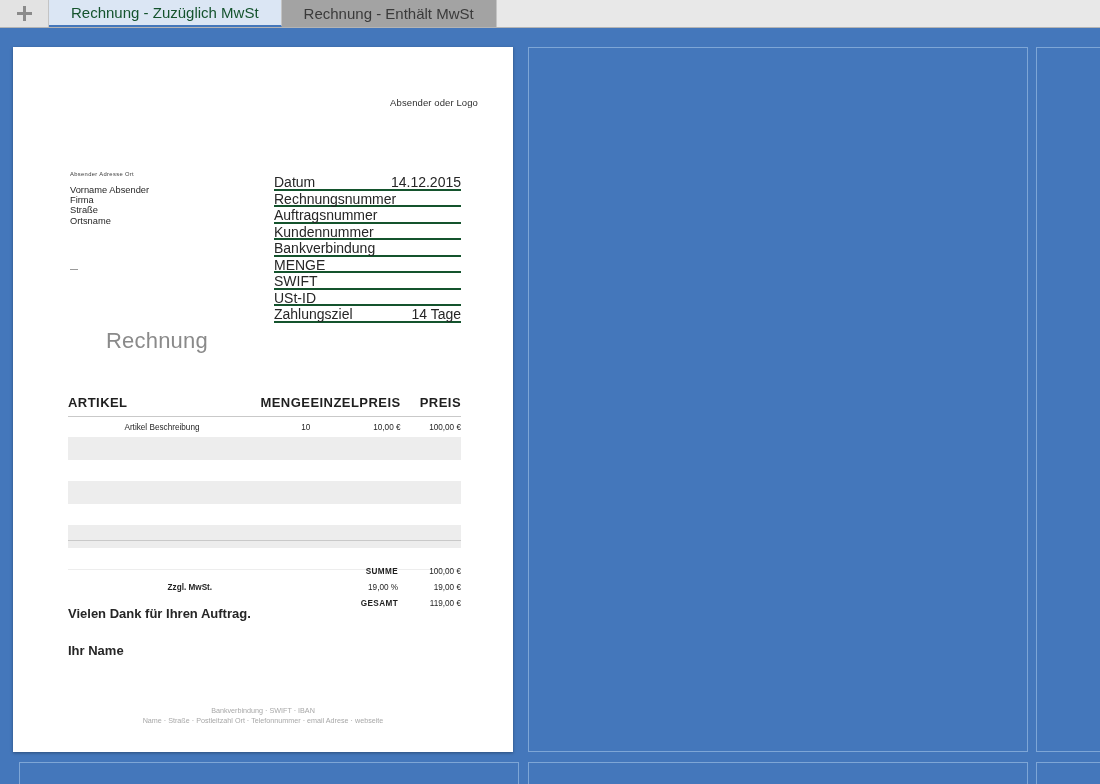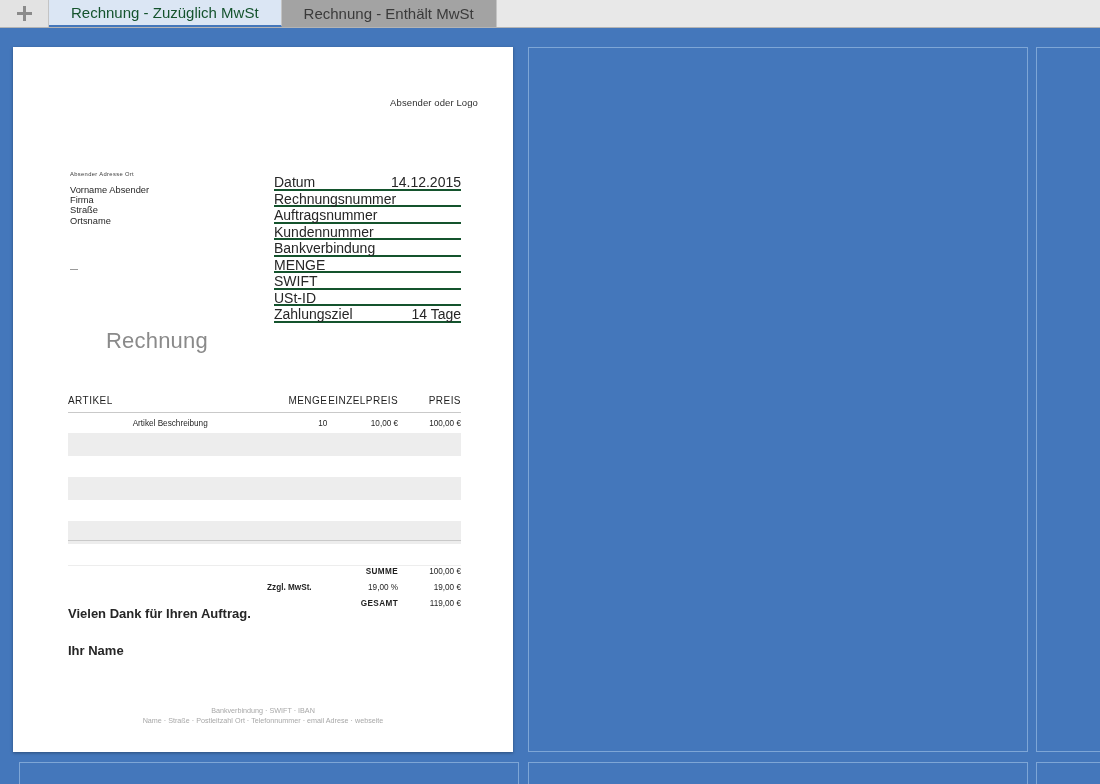--- a/index.html
+++ b/index.html
@@ -195,22 +195,22 @@
     top: 348px;
     width: 393px;
   }
   .items table {
     width: 100%;
     border-collapse: collapse;
     font-size: 8.2px;
     color: #262626;
   }
   .items thead th {
-    font-size: 10px;
-    font-weight: normal;
+    font-size: 13px;
+    font-weight: bold;
     letter-spacing: 0.45px;
     color: #1f1f1f;
     padding: 0 0 6px 0;
     border-bottom: 1px solid #c9c9c9;
     text-align: right;
     white-space: nowrap;
   }
   .items thead th.left { text-align: left; }
   .items tbody td {
     padding: 5px 0 5px 0;
@@ -235,21 +235,21 @@
   .summary table {
     width: 100%;
     border-collapse: collapse;
     font-size: 8.2px;
     color: #1f1f1f;
   }
   .summary td {
     padding: 3.5px 0;
     text-align: right;
   }
-  .summary td.lbl-left { text-align: right; font-weight: bold; width: 62%; }
+  .summary td.lbl-left { text-align: center; font-weight: bold; width: 62%; }
   .summary td.mid { width: 22%; font-weight: bold; letter-spacing: 0.4px; }
   .summary td.mid.plain { font-weight: normal; letter-spacing: 0; }
   .summary td.amt { width: 16%; }
 
   
   .closing {
     position: absolute;
     left: 55px;
     top: 559px;
     font-size: 13px;

